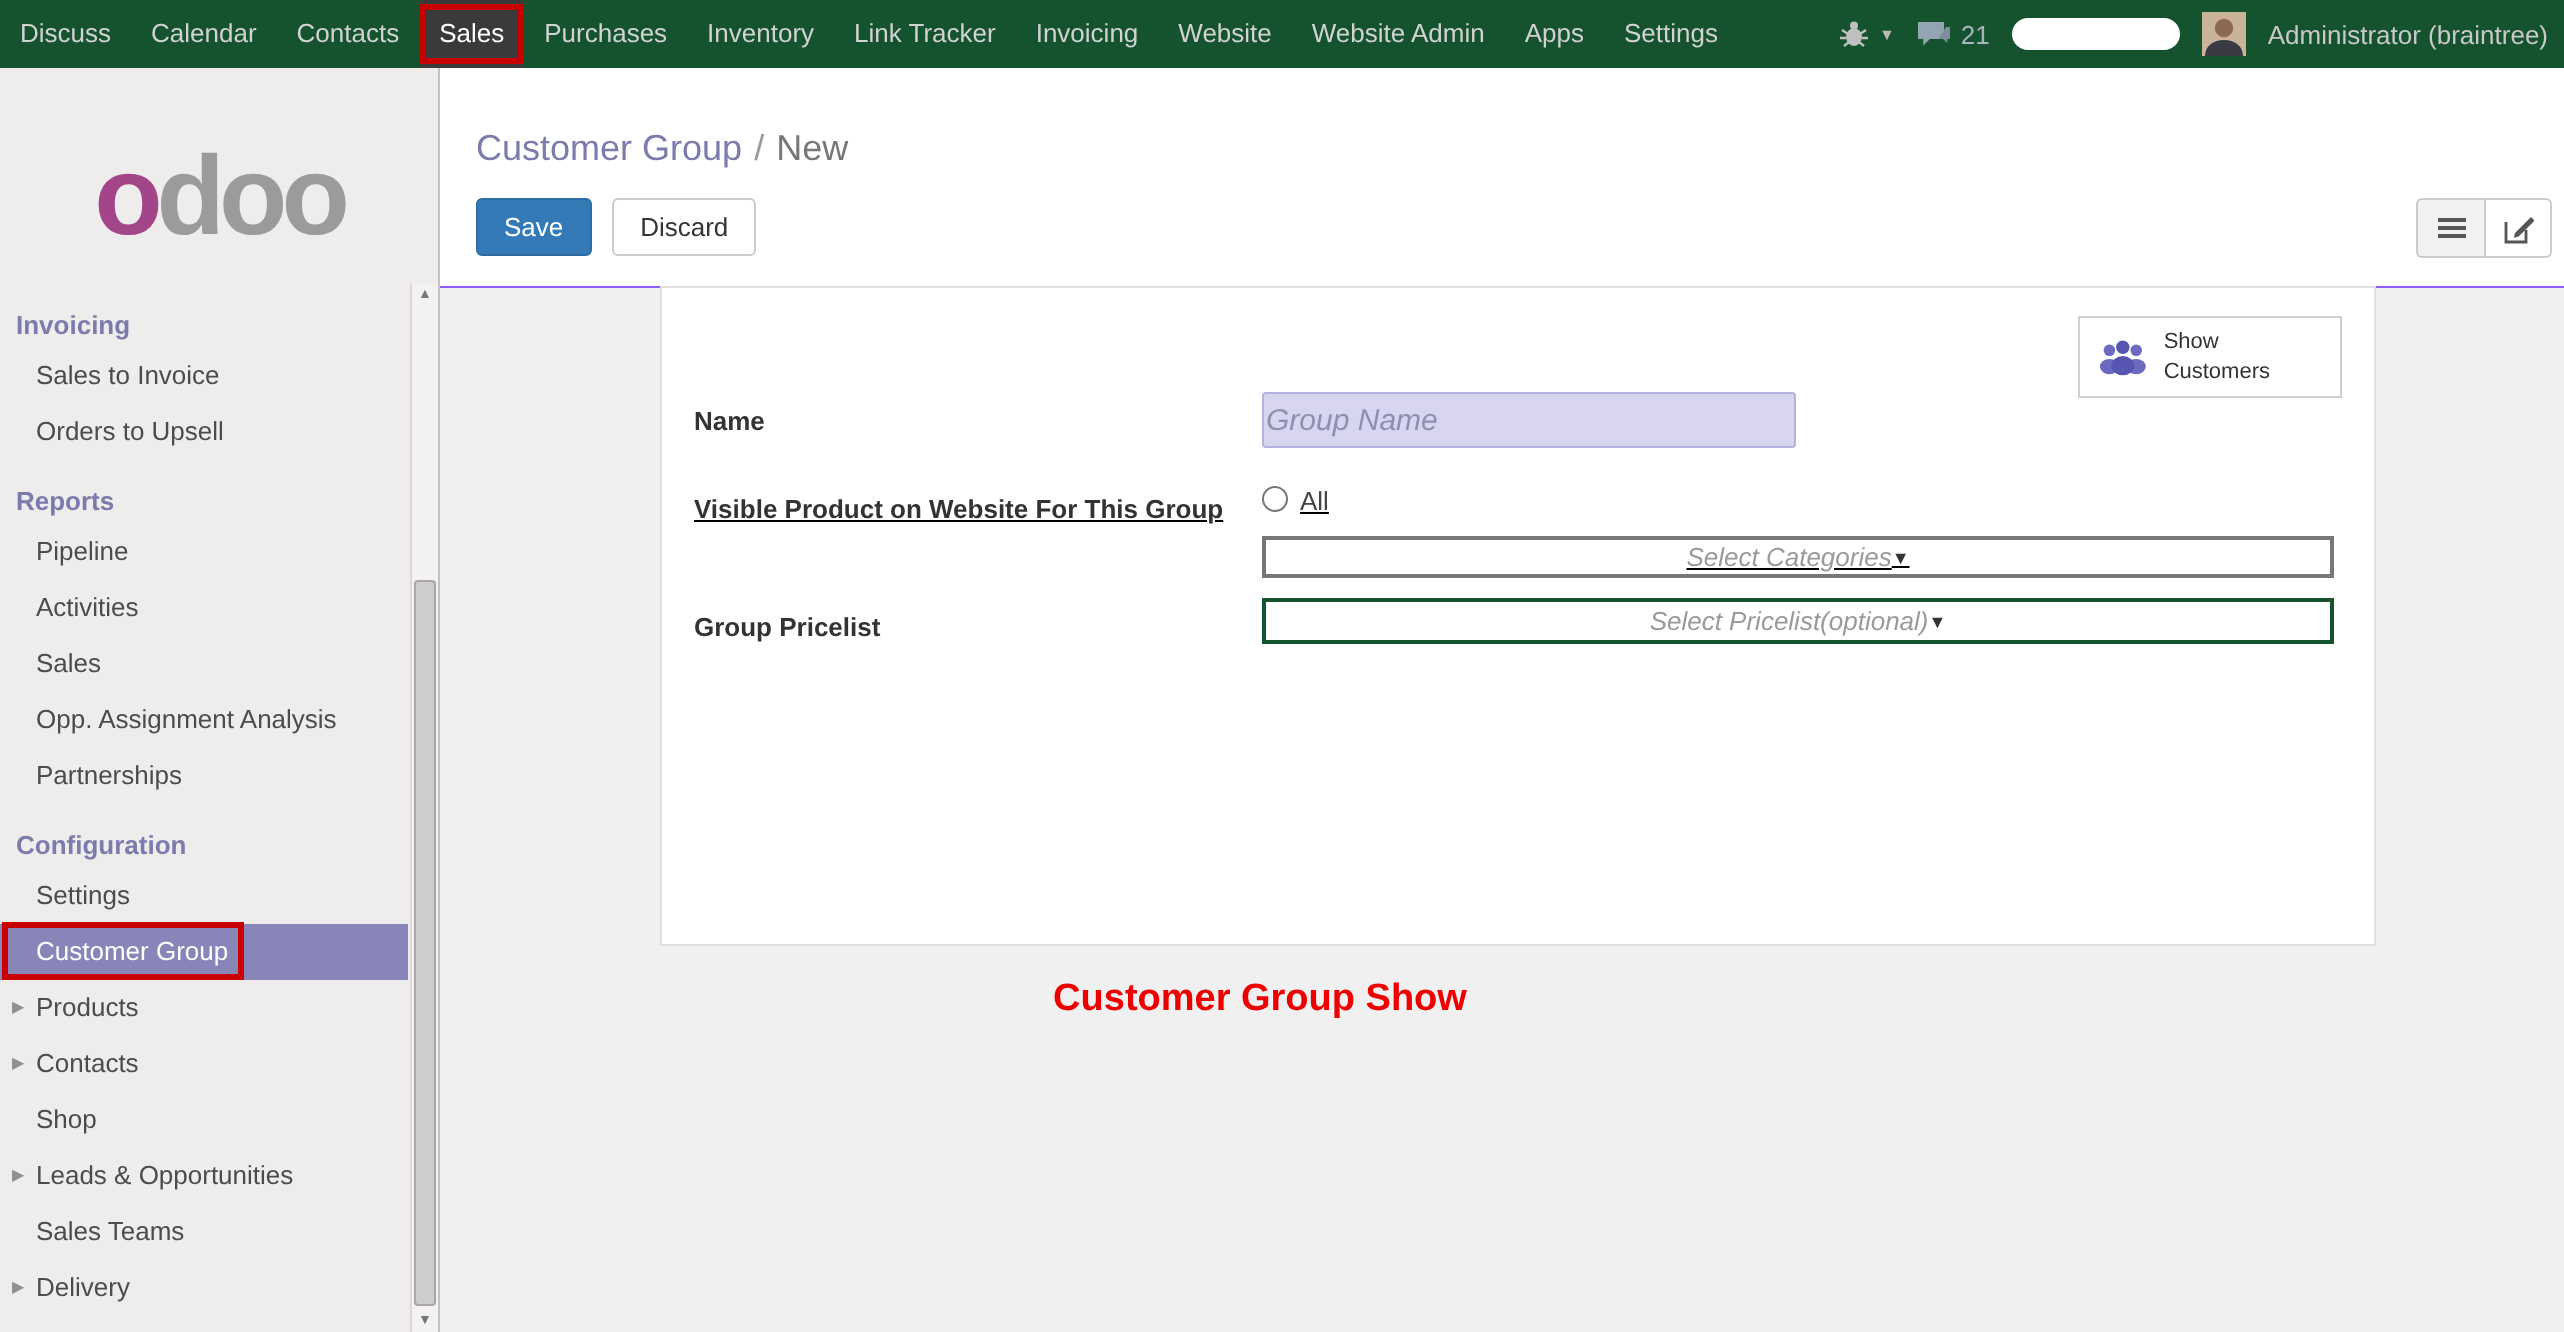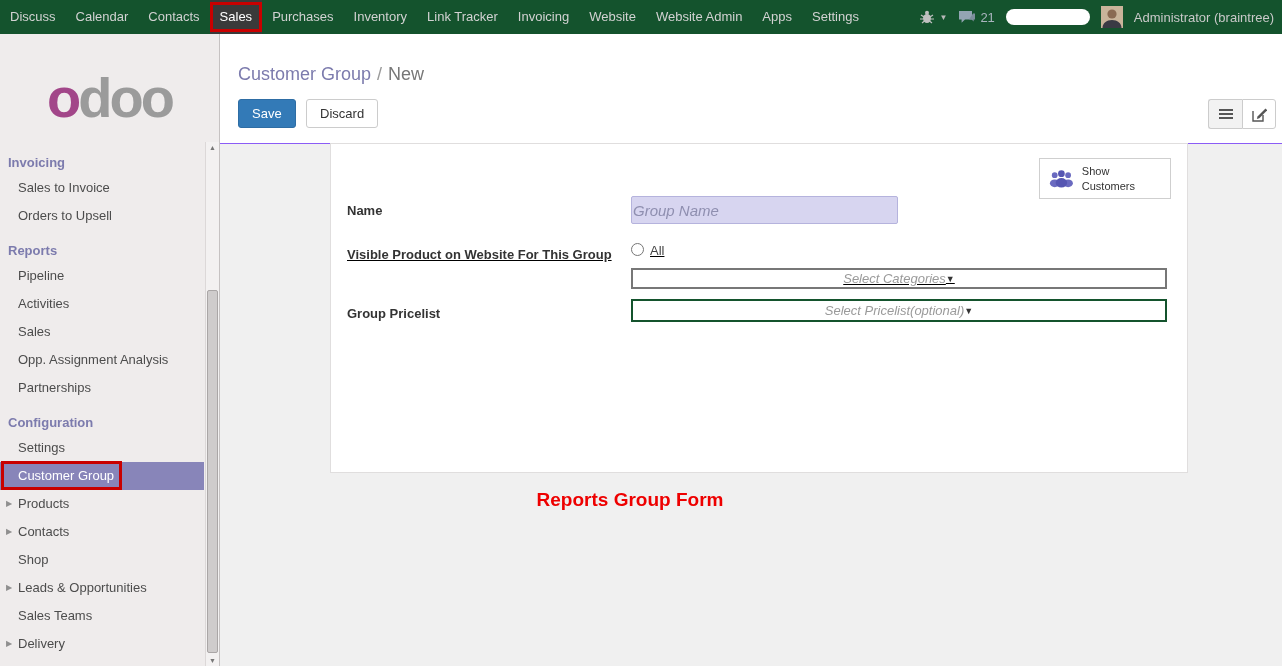--- a/index.html
+++ b/index.html
@@ -298,14 +298,14 @@
       <div class="frow">
         <label class="flabel">Group Pricelist</label>
         <div class="fake-select">
           <span class="ph">Select Pricelist(optional)</span>
           <span class="sel-caret">▼</span>
         </div>
       </div>
     </div>
   </div>
 
-  <div class="caption">Reports Group Form</div>
+  <div class="caption">Customer Group Show</div>
 </main>
 
 </body></html>

